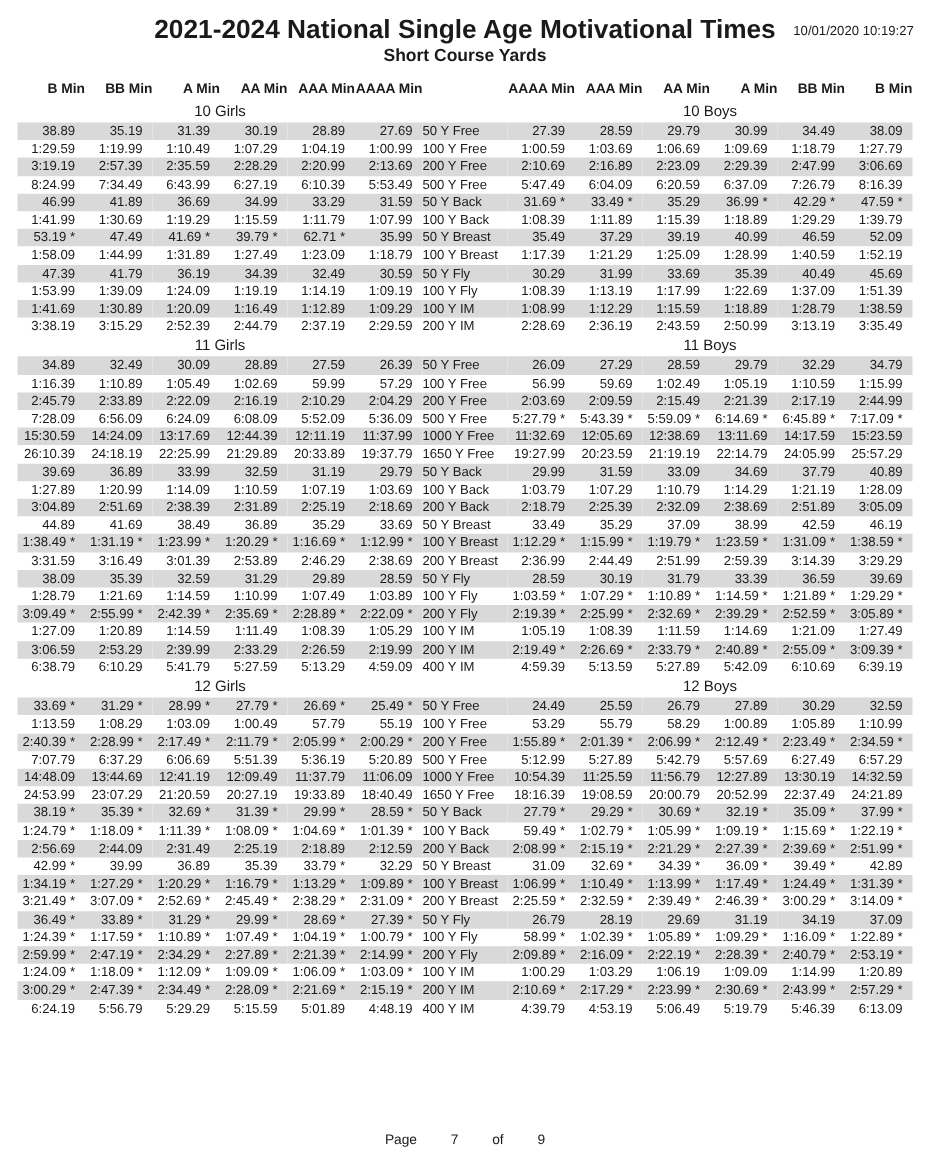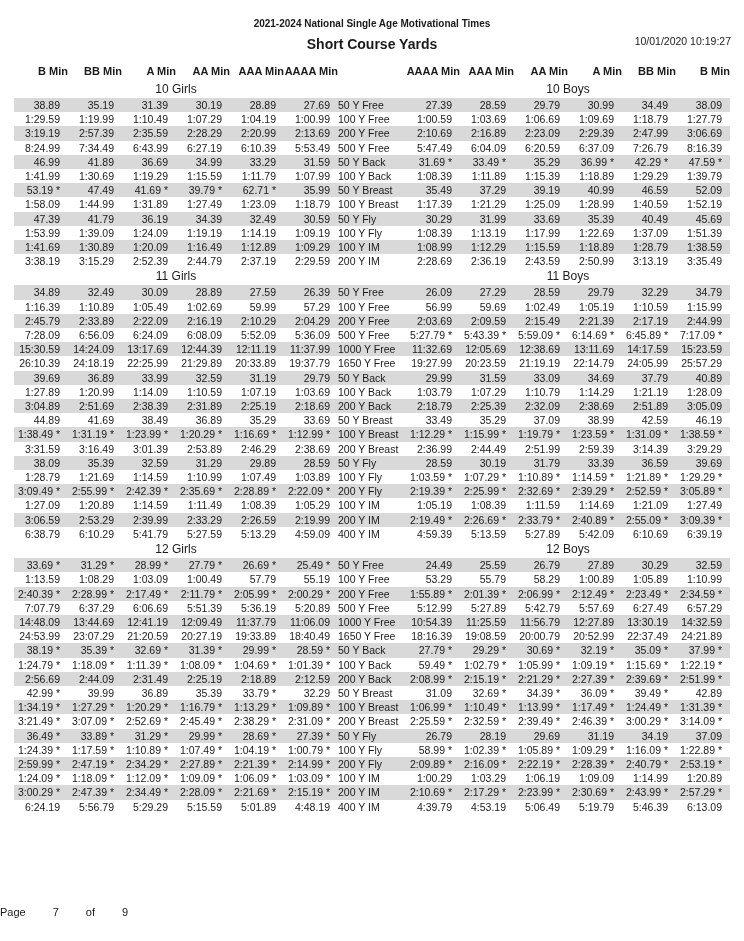--- a/index.html
+++ b/index.html
@@ -7,21 +7,21 @@
   body {
     width: 744px; height: 941px;
     font-family: "Liberation Sans", sans-serif;
     color: #1a1a1a;
     position: relative;
     overflow: hidden;
   }
   .page { position: relative; width: 744px; height: 941px; background: #ffffff; }
 
   .doc-header { padding-top: 15px; position: relative; }
-  .title1 { text-align: center; font-size: 10px; font-weight: bold; line-height: 18px; }
+  .title1 { text-align: center; font-size: 21px; font-weight: bold; line-height: 18px; }
   .title2 { text-align: center; font-size: 14px; font-weight: bold; line-height: 17px; margin-top: 3px; }
   .timestamp { position: absolute; top: 4px; right: 13px; font-size: 10.5px; font-weight: normal; }
 
   table.times {
     border-collapse: collapse;
     table-layout: fixed;
     width: 716px;
     margin-left: 14px;
     margin-top: 6px;
   }
@@ -52,34 +52,34 @@
   tr.label-row td {
     font-size: 12px; font-weight: normal;
     text-align: center;
     height: 17px; line-height: 17px;
     background: #ffffff;
   }
 
   .footer {
     position: absolute;
     top: 906px; left: 0; width: 744px;
-    display: flex; justify-content: flex-start;
+    display: flex; justify-content: center;
     gap: 27px;
     font-size: 11px;
   }
 </style>
 </head>
 <body>
 
 <div class="page">
 
   <div class="doc-header">
     <div class="title1">2021-2024 National Single Age Motivational Times</div>
     <div class="title2">Short Course Yards</div>
-    <div class="timestamp doc-header-ts" style="top:35px;margin-left:16px;">10/01/2020 10:19:27</div>
+    <div class="timestamp doc-header-ts" style="top:19px;margin-left:16px;">10/01/2020 10:19:27</div>
   </div>
 
   <table class="times">
     <colgroup id="table-cols">
         <col class="c-num">
         <col class="c-num">
         <col class="c-num">
         <col class="c-num">
         <col class="c-num">
         <col class="c-num">

